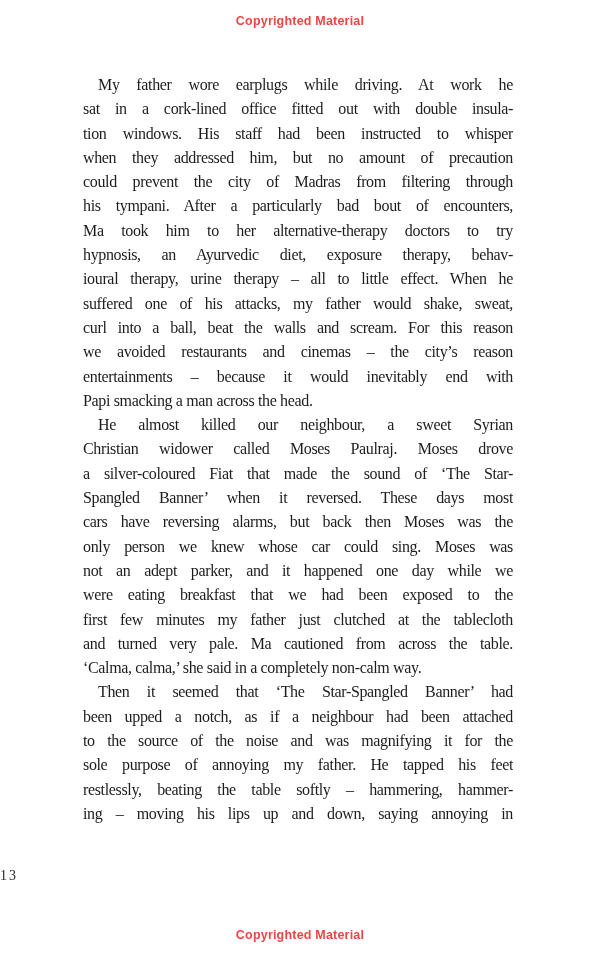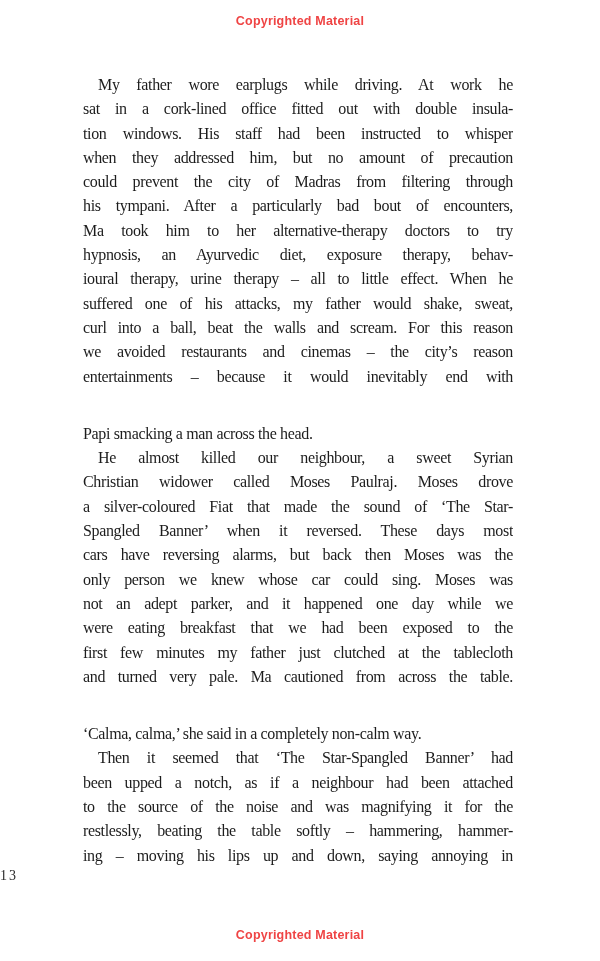--- a/index.html
+++ b/index.html
@@ -32,21 +32,21 @@
   .line {
     font-size: 16px;
     letter-spacing: -0.35px;
     line-height: 24.3px;
     height: 24.3px;
     overflow: hidden;
     text-align: justify;
     text-align-last: justify;
     white-space: normal;
   }
-  .line.para-end { text-align-last: left; margin-top: 33px; }
+  .line.para-end { text-align-last: left; }
   .line.indent { text-indent: 15px; }
   .page-number {
     position: absolute;
     top: 868px;
     left: 0;
     width: 100%;
     font-family: "Liberation Serif", serif;
     font-size: 14px;
     color: #2a2a2a;
     letter-spacing: 2px;
@@ -85,20 +85,21 @@
       <div class="line">not an adept parker, and it happened one day while we</div>
       <div class="line">were eating breakfast that we had been exposed to the</div>
       <div class="line">first few minutes my father just clutched at the tablecloth</div>
       <div class="line">and turned very pale. Ma cautioned from across the table.</div>
       <div class="line para-end">‘Calma, calma,’ she said in a completely non-calm way.</div>
     </div>
     <div class="paragraph">
       <div class="line indent">Then it seemed that ‘The Star-Spangled Banner’ had</div>
       <div class="line">been upped a notch, as if a neighbour had been attached</div>
       <div class="line">to the source of the noise and was magnifying it for the</div>
+      <div class="line">sole purpose of annoying my father. He tapped his feet</div>
       <div class="line">restlessly, beating the table softly – hammering, hammer-</div>
       <div class="line">ing – moving his lips up and down, saying annoying in</div>
     </div>
   </div>
 
 <div class="page-number">13</div>
 
 <div class="copyright bottom">Copyrighted Material</div>
 
 </body></html>

